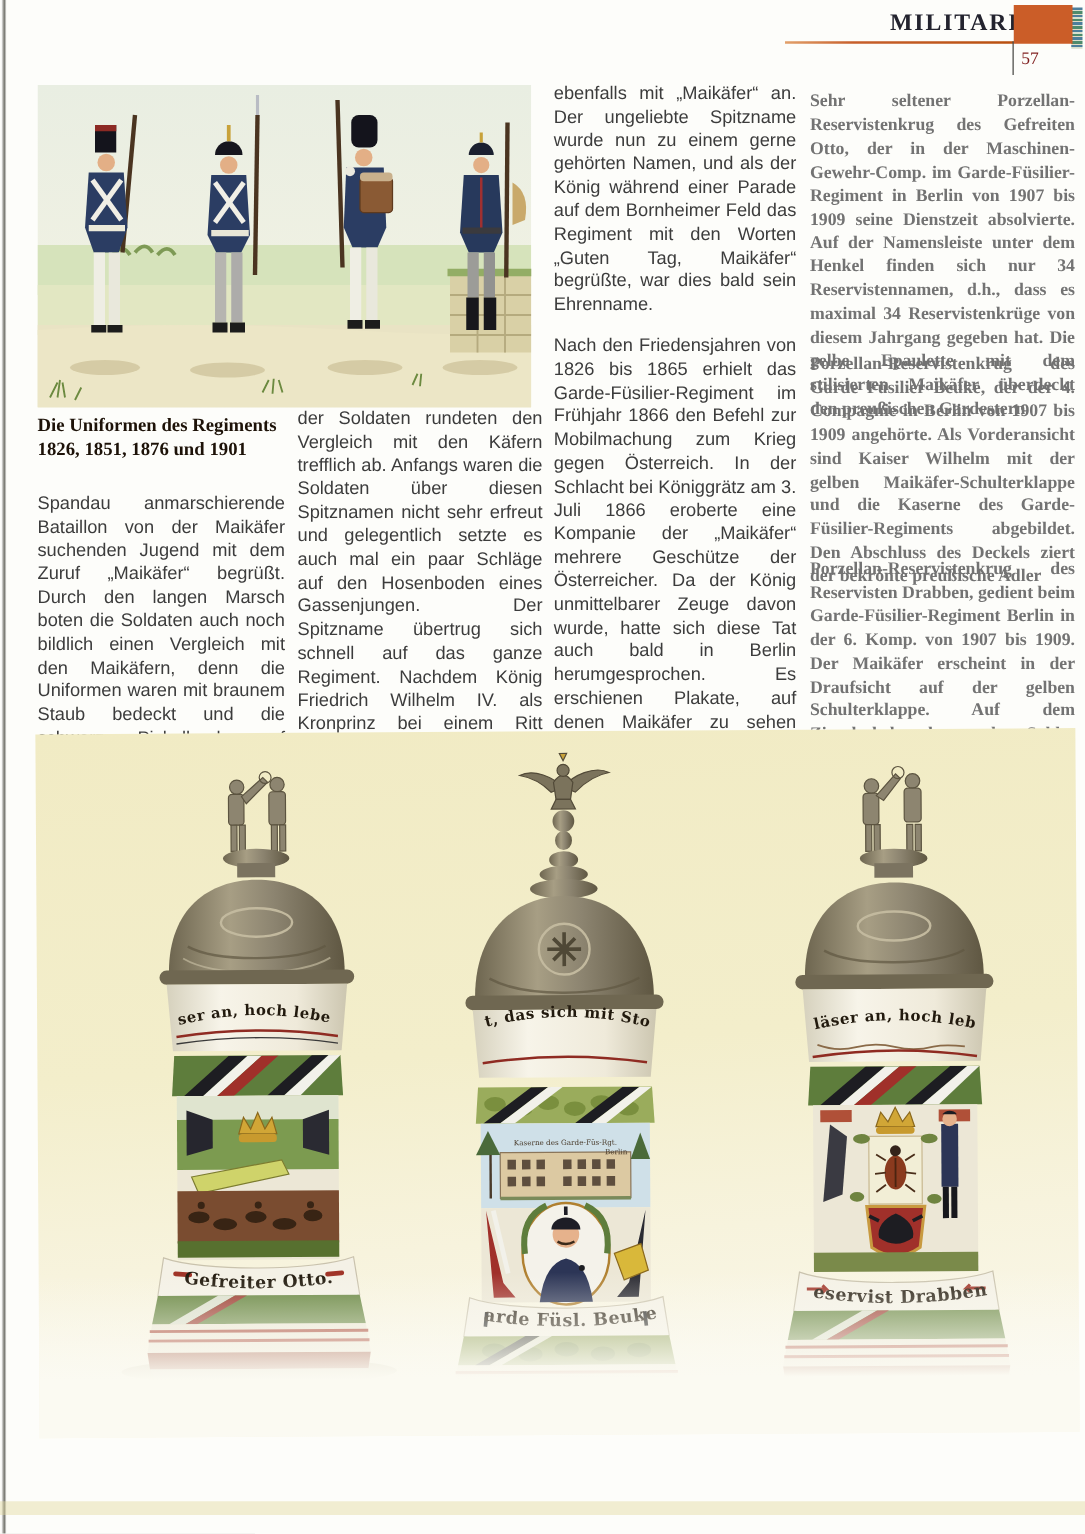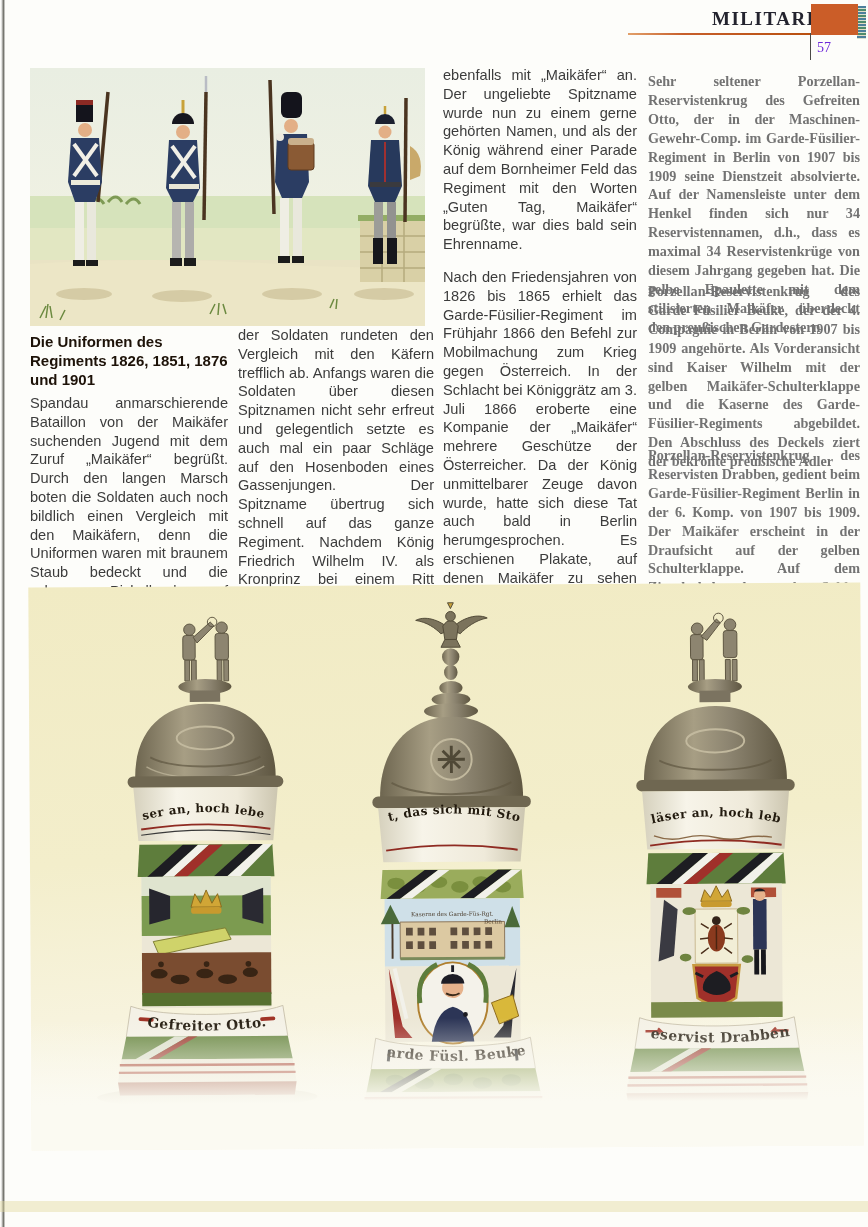--- a/index.html
+++ b/index.html
@@ -15,28 +15,28 @@
   .page-edge-strip{position:absolute;left:857px;top:6px;width:9px;height:33px;
     background:repeating-linear-gradient(180deg,#4d7f9c 0 2px,#d9e0ce 2px 3px,#4e8b6d 3px 5px,#e2dcc3 5px 6px);}
   
   .militaria{position:absolute;top:8px;left:712px;width:96px;text-align:right;
     font-family:"Liberation Serif",serif;font-size:19px;font-weight:600;letter-spacing:1.5px;color:#23232e;}
   .head-rule{position:absolute;left:628px;top:33px;width:183px;height:2px;
     background:linear-gradient(90deg,#e2a06a,#c75f2b 30%,#b9500f);}
   .head-block{position:absolute;left:811px;top:4px;width:47px;height:31px;background:#cb5d28;}
   .head-vline{position:absolute;left:810px;top:33px;width:1px;height:27px;background:#4a4a46;}
   .pagenum{position:absolute;left:817px;top:40px;font-family:"Liberation Serif",serif;
-    font-size:14px;color:#6d28d9;}
+    font-size:14px;color:#7f1d1d;}
   
   .body-sans{position:absolute;font-size:14.6px;line-height:18.8px;color:#3c3c3c;
     text-align:justify;}
   .cap-serif{position:absolute;font-family:"Liberation Serif",serif;font-weight:700;
     font-size:14.2px;line-height:18.9px;color:#737373;text-align:justify;}
   .ill-caption{position:absolute;left:30px;top:332px;width:200px;
-    font-family:Liberation Sans, sans-serif;font-weight:700;font-size:15px;line-height:19px;color:#1d1208;}
+    font-family:Liberation Serif, serif;font-weight:700;font-size:15px;line-height:19px;color:#1d1208;}
   
   .feldzug{position:absolute;left:443px;top:224px;width:194px;height:34px;}
   .fz-square{position:absolute;left:0;top:0;width:30px;height:27px;background:#c96031;
     box-shadow:3px 4px 0 -1px #42230d;}
   .fz-label{position:absolute;left:58px;top:4px;font-family:"Liberation Serif",serif;
     font-size:15.5px;font-weight:600;letter-spacing:1.2px;color:#1d1d26;}
   .fz-rule{position:absolute;left:2px;top:30px;right:0;height:2px;background:#d06c33;}
   
   .uniform-plate{position:absolute;left:30px;top:68px;width:395px;height:258px;}
   

